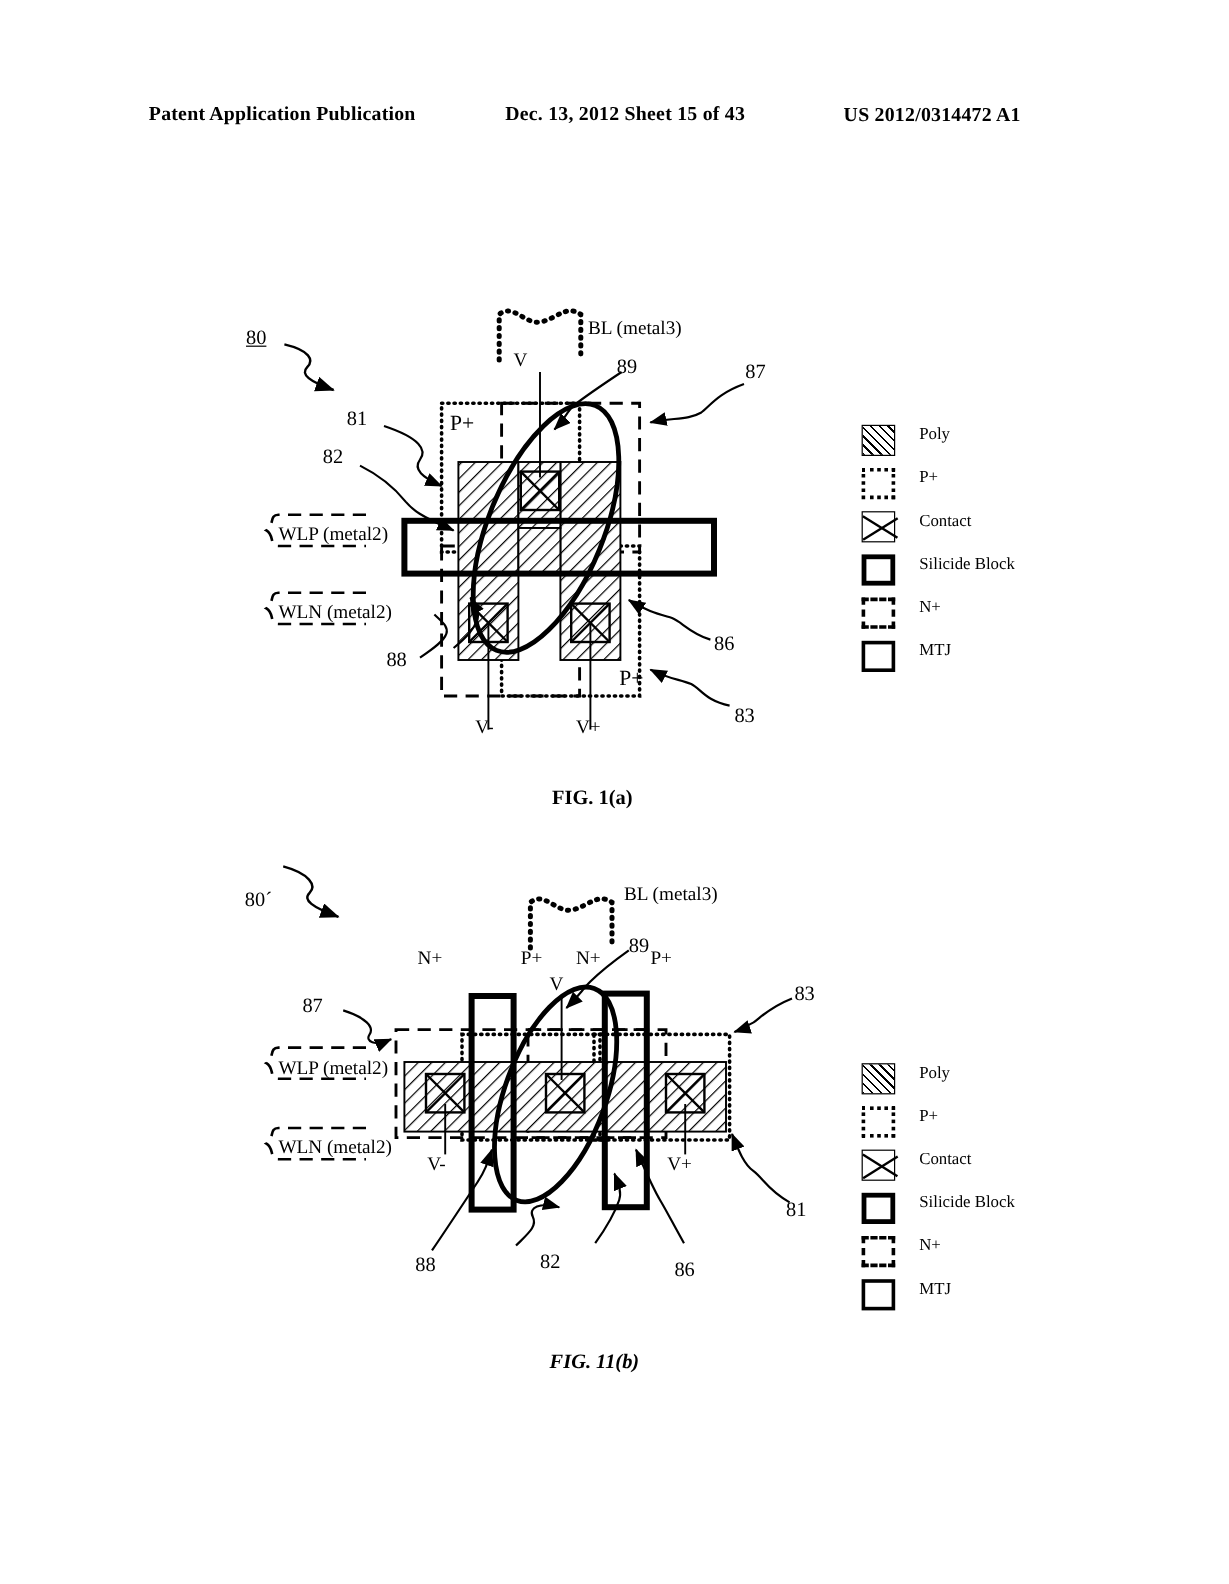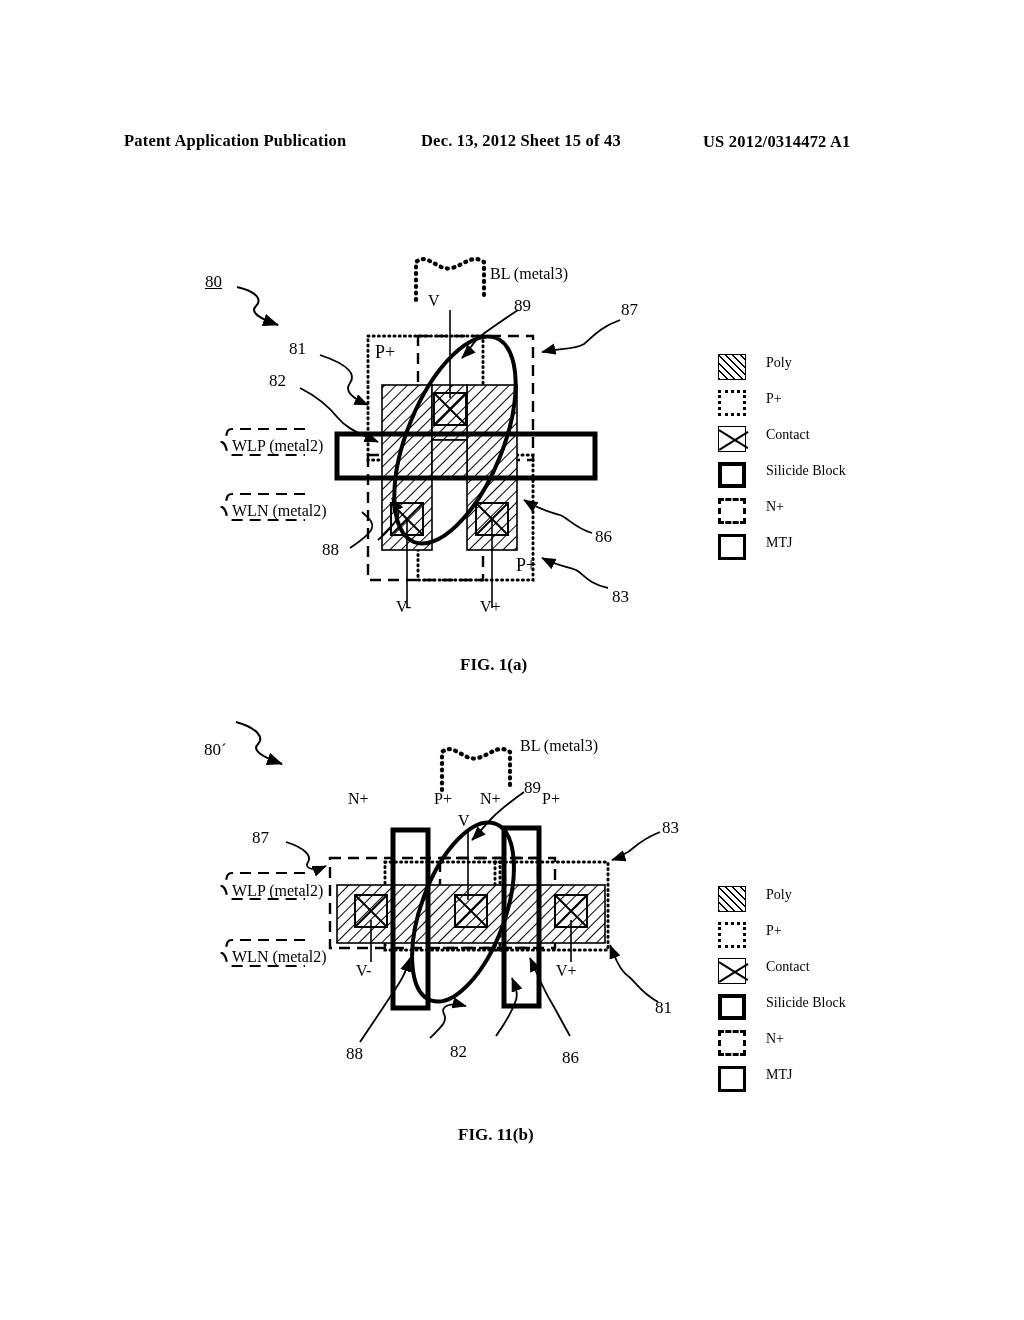--- a/index.html
+++ b/index.html
@@ -2,21 +2,21 @@
 <html><head>
 <meta charset="utf-8">
 <style>
   html,body{margin:0;padding:0;background:#ffffff;}
   body{width:1024px;height:1320px;position:relative;
        font-family:"Liberation Serif", serif;color:#000;}
   .page{position:absolute;left:0;top:0;width:1024px;height:1320px;overflow:hidden;background:#fff;}
 
   
   .hdr{position:absolute;top:85px;left:0;width:1024px;height:28px;}
-  .hdr span{position:absolute;font-weight:bold;font-size:16.5px;letter-spacing:.2px;white-space:nowrap;margin-top:46px;}
+  .hdr span{position:absolute;font-weight:bold;font-size:16.5px;letter-spacing:.2px;white-space:nowrap;}
   .hdr .h1{left:124px;top:0;}
   .hdr .h2{left:421px;top:0;text-align:center;}
   .hdr .h3{left:703px;top:1px;}
 
   
   .figcap{position:absolute;font-weight:bold;font-size:17px;white-space:nowrap;}
 
   
   svg.fig{position:absolute;left:0;top:0;}
 
@@ -282,15 +282,15 @@
     <div class="row">
       <div class="sw sw-nplus"></div>
       <div class="lb">N+</div>
     </div>
     <div class="row">
       <div class="sw sw-mtj"></div>
       <div class="lb">MTJ</div>
     </div>
   </div>
 
-  <div class="figcap" style="left:458px;top:1125px;">FIG. 11(b)</div>
+  <div class="figcap" style="left:458px;top:1125px;font-style:italic;">FIG. 11(b)</div>
 
 </div>
 
 </body></html>

